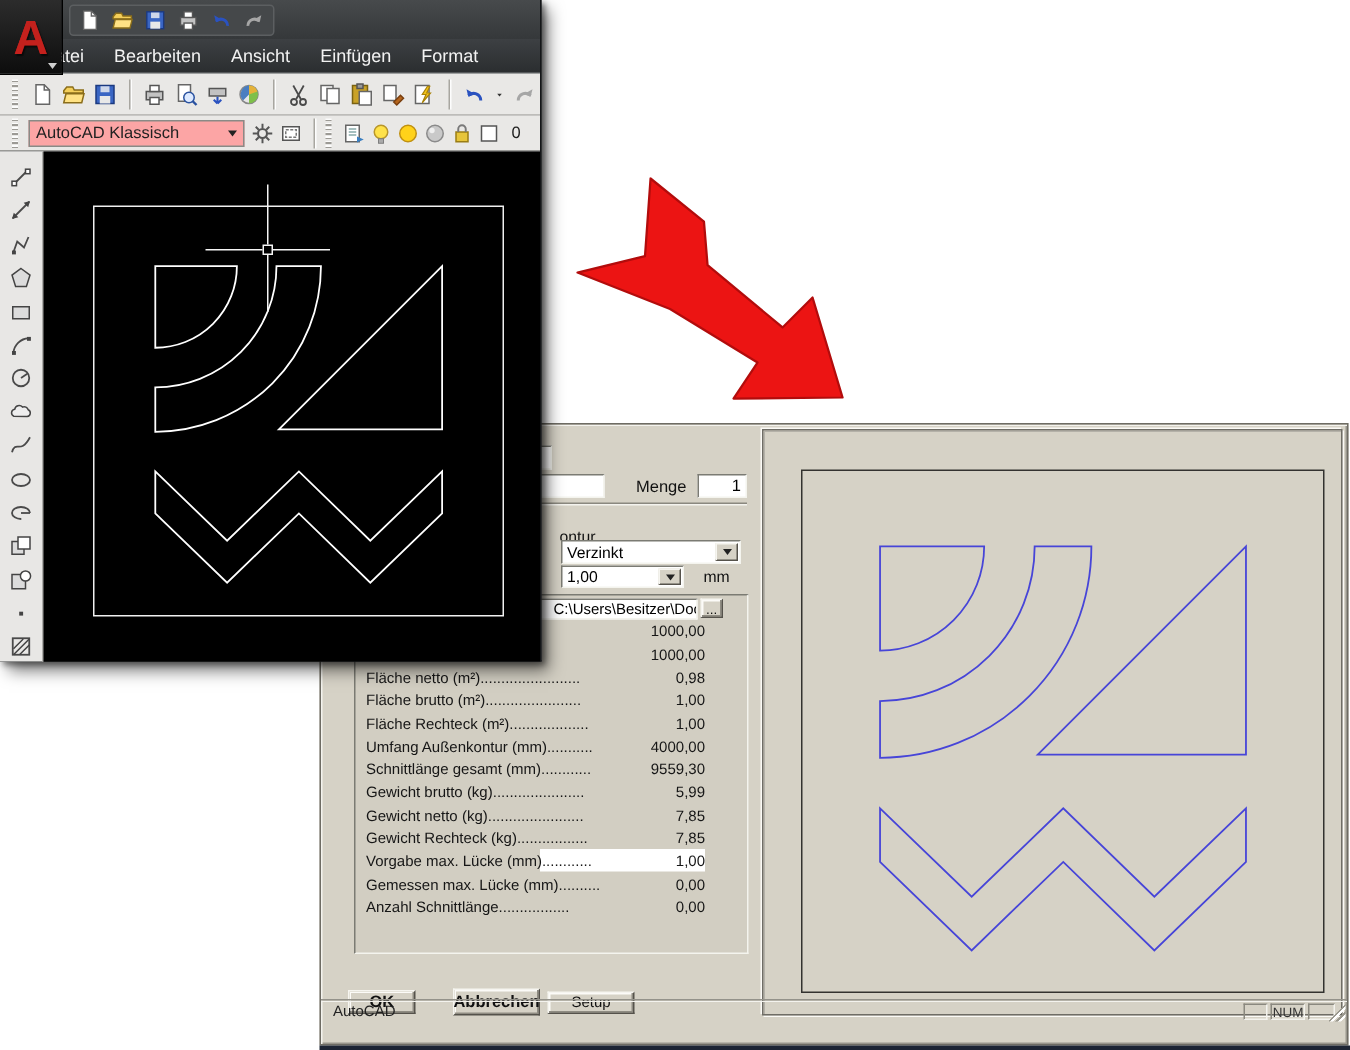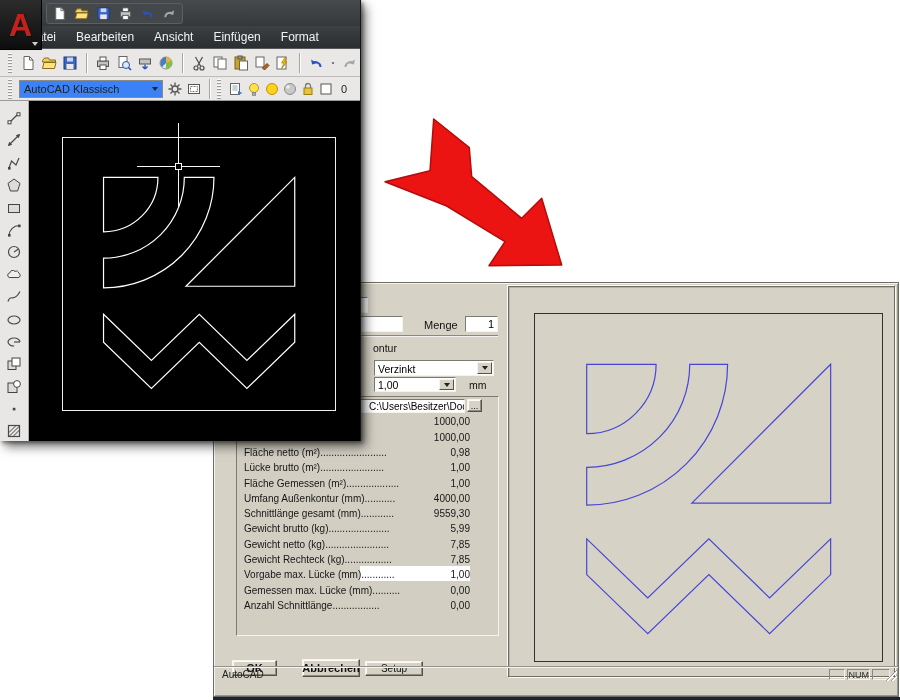--- a/index.html
+++ b/index.html
@@ -94,21 +94,21 @@
              background:linear-gradient(#3d4043,#2b2e30); }
   .menu-item { color:#f2f2f2; font-size:12px; white-space:nowrap; }
   #toolbar-std { position:relative; height:29px; background:#e9e8e6;
                  border-top:1px solid #55585a; border-bottom:1px solid #bdbcb9;
                  display:flex; align-items:center; gap:5px; padding-left:8px; }
   #toolbar-ws { position:relative; height:24px; background:#e9e8e6;
                 border-bottom:1px solid #9a9a97; display:flex; align-items:center;
                 padding-left:8px; gap:4px; }
   .hgrip { width:4px; height:20px; margin-right:3px;
            background:repeating-linear-gradient(180deg,#fcfcfc 0 1px,#9c9a95 1px 2px,transparent 2px 3px); }
-  #ws-combo { position:relative; width:144px; height:18px; background:#3b82f6;
+  #ws-combo { position:relative; width:144px; height:18px; background:#fca5a5;
               border:1px solid #8a8a86; font-size:11px; color:#222;
               display:flex; align-items:center; padding-left:4px; }
   #ws-combo .caret-down { position:absolute; right:4px; }
   #acad-main { position:relative; height:340px; display:flex; }
   #draw-toolbar { width:29px; height:100%; background:#e8e7e5;
                   border-right:1px solid #aeadaa; display:flex;
                   flex-direction:column; align-items:center; padding-top:4px; }
   #draw-toolbar .vgrip { width:18px; height:4px; margin-bottom:5px;
         background:repeating-linear-gradient(90deg,#fcfcfc 0 1px,#9c9a95 1px 2px,transparent 2px 3px); }
   #draw-toolbar .icon { margin-bottom:6.4px; }
@@ -134,21 +134,21 @@
     <div class="abs sunken" style="left:117px; top:33px; width:72px; height:16px;"></div>
 
     <div class="abs dlabel" style="left:210px; top:36px;">Menge</div>
     <div class="abs sunken" style="left:251px; top:33px; width:33px; height:16px;
          display:flex; align-items:center; justify-content:flex-end; padding-right:3px; font-size:11px;">
       <span>1</span>
     </div>
 
     <div class="abs" style="left:87px; top:52px; width:197px; height:19px;
          border-top:1px solid #8a887f; box-shadow:0 1px 0 #f4f3ee inset;">
-      <span class="dlabel" style="position:absolute; left:72px; top:6px; font-size:10.5px;">ontur</span>
+      <span class="dlabel" style="position:absolute; left:72px; top:16px; font-size:10.5px;">ontur</span>
     </div>
 
     <div class="abs sunken" style="left:160px; top:77px; width:120px; height:16px; font-size:10.5px;">
       <span style="position:absolute; left:3px; top:2px;">Verzinkt</span>
       <span class="combo-btn">
         <span class="caret-down"></span>
       </span>
     </div>
 
     <div class="abs sunken" style="left:160px; top:94px; width:82px; height:15px; font-size:10.5px;">
@@ -172,25 +172,25 @@
             <span class="val">1000,00</span>
           </div>
           <div class="prow" style="top: 32.6px; width: 226px;">
             <span class="val">1000,00</span>
           </div>
           <div class="prow" style="top: 47.9px; width: 226px;">
             <span class="lab">Fläche netto (m²)........................</span>
             <span class="val">0,98</span>
           </div>
           <div class="prow" style="top: 63.2px; width: 226px;">
-            <span class="lab">Lücke brutto (m²).......................</span>
+            <span class="lab">Fläche brutto (m²).......................</span>
             <span class="val">1,00</span>
           </div>
           <div class="prow" style="top: 78.5px; width: 226px;">
-            <span class="lab">Fläche Gemessen (m²)...................</span>
+            <span class="lab">Fläche Rechteck (m²)...................</span>
             <span class="val">1,00</span>
           </div>
           <div class="prow" style="top: 93.8px; width: 226px;">
             <span class="lab">Umfang Außenkontur (mm)...........</span>
             <span class="val">4000,00</span>
           </div>
           <div class="prow" style="top: 109.1px; width: 226px;">
             <span class="lab">Schnittlänge gesamt (mm)............</span>
             <span class="val">9559,30</span>
           </div>

